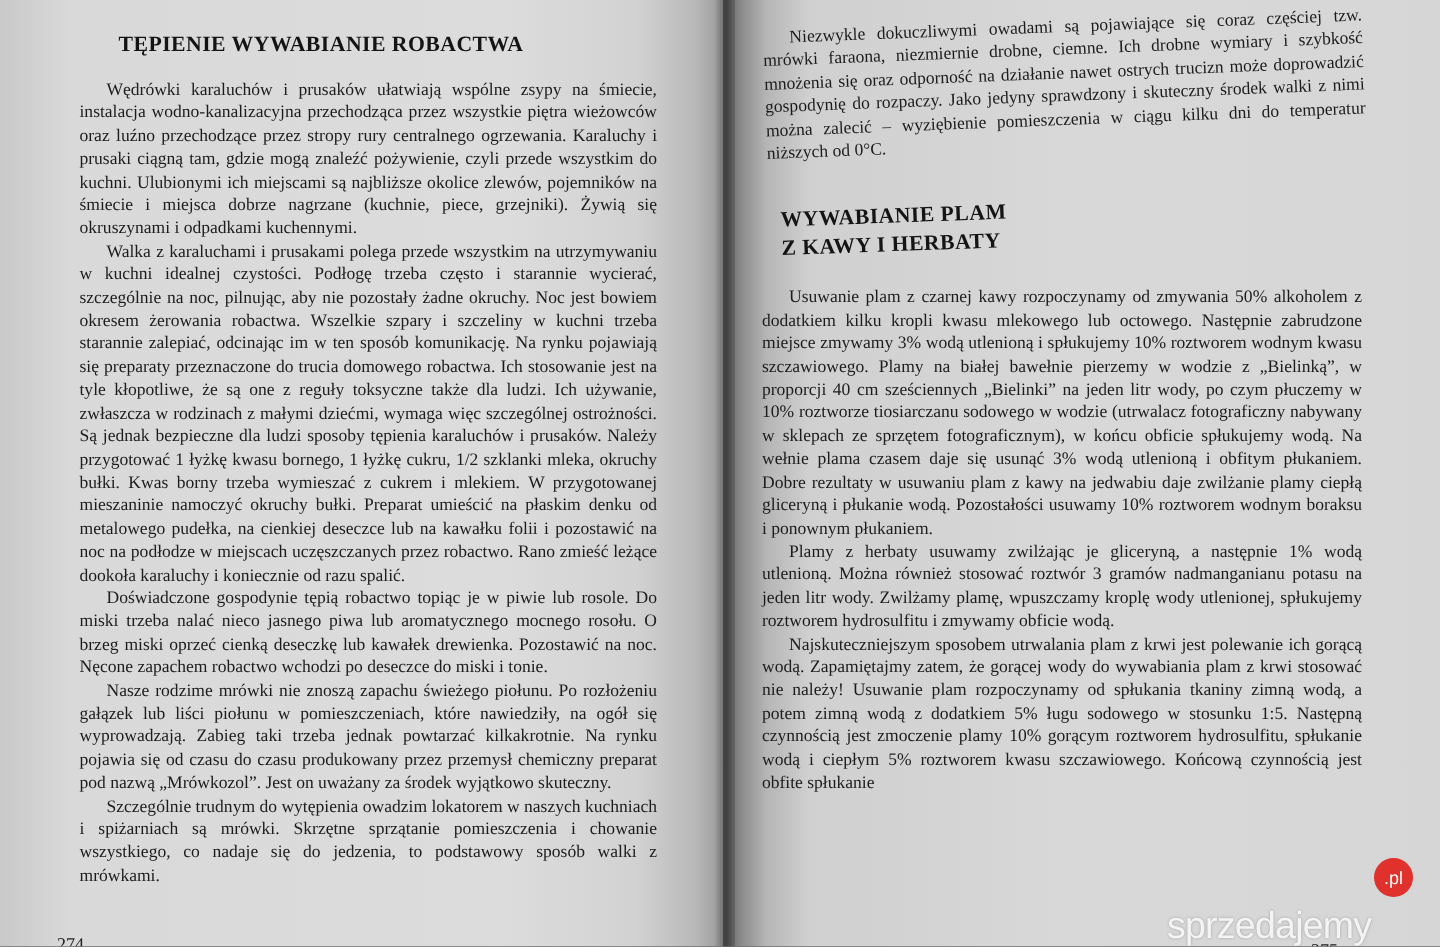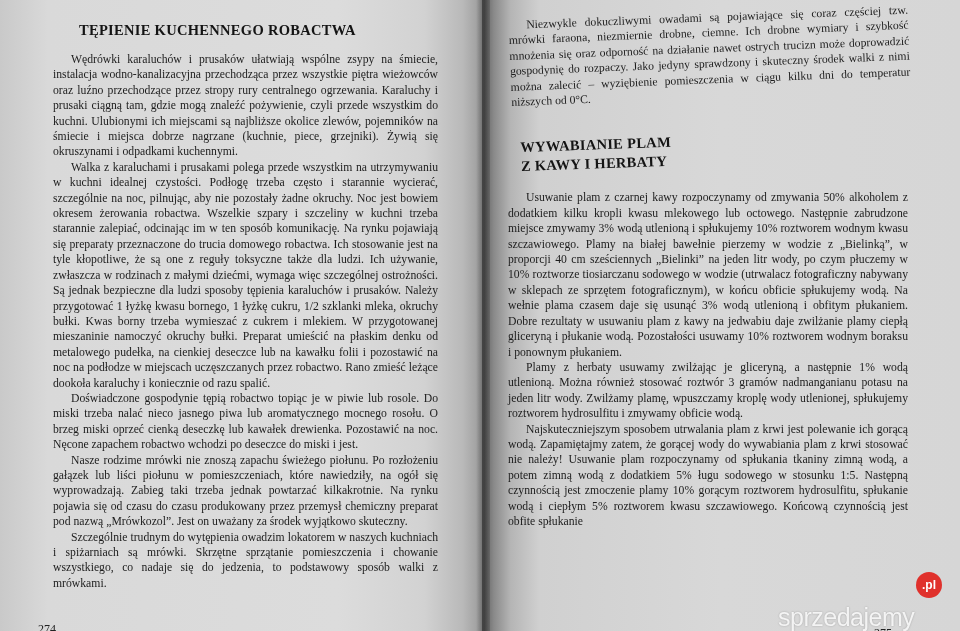--- a/index.html
+++ b/index.html
@@ -14,33 +14,33 @@
   h2{font-family:"Liberation Serif",serif;font-weight:bold;font-size:14.5px;letter-spacing:.3px;margin:0;color:#141414;}
   .title-left{margin:8px 0 13px 26px;}
   p{margin:0;font-size:11.7px;line-height:15.4px;text-align:justify;text-indent:18px;}
   .right-top{transform:rotate(-2.2deg);transform-origin:left top;margin-top:14px;}
   .h-coffee{margin:28px 0 14px 12px;line-height:19px;transform:rotate(-2deg);transform-origin:left top;}
   .h-blood{margin:42px 0 15px 12px;}
   .page-num{position:absolute;font-size:12px;color:#222;}
   .pn-left{left:38px;top:622px;}
   .pn-right{left:392px;top:626px;}
   .watermark{position:absolute;left:778px;top:584px;font-family:"Liberation Sans",sans-serif;font-weight:normal;font-size:25px;color:rgba(255,255,255,.85);letter-spacing:-.5px;text-shadow:0 0 2px rgba(0,0,0,.25);margin-top:19px;}
-  .wm-badge{position:absolute;left:916px;top:572px;width:26px;height:26px;border-radius:50%;background:#e0312c;color:#fff;font-family:"Liberation Sans",sans-serif;font-weight:bold;font-size:12px;line-height:26px;text-align:center;}
+  .wm-badge{position:absolute;left:916px;top:572px;width:26px;height:26px;border-radius:50%;background:#e0312c;color:#fff;font-family:"Liberation Sans",sans-serif;font-weight:normal;font-size:12px;line-height:26px;text-align:center;}
 </style>
 </head>
 <body>
 
 <div class="spread">
 
   <div class="page page-left">
     <div class="col-left">
-      <h2 class="title-left">TĘPIENIE KUCHENNEGO ROBACTWA</h2>
+      <h2 class="title-left">TĘPIENIE WYWABIANIE ROBACTWA</h2>
       <p>Wędrówki karaluchów i prusaków ułatwiają wspólne zsypy na śmiecie, instalacja wodno-kanalizacyjna przechodząca przez wszystkie piętra wieżowców oraz luźno przechodzące przez stropy rury centralnego ogrzewania. Karaluchy i prusaki ciągną tam, gdzie mogą znaleźć pożywienie, czyli przede wszystkim do kuchni. Ulubionymi ich miejscami są najbliższe okolice zlewów, pojemników na śmiecie i miejsca dobrze nagrzane (kuchnie, piece, grzejniki). Żywią się okruszynami i odpadkami kuchennymi.</p>
       <p>Walka z karaluchami i prusakami polega przede wszystkim na utrzymywaniu w kuchni idealnej czystości. Podłogę trzeba często i starannie wycierać, szczególnie na noc, pilnując, aby nie pozostały żadne okruchy. Noc jest bowiem okresem żerowania robactwa. Wszelkie szpary i szczeliny w kuchni trzeba starannie zalepiać, odcinając im w ten sposób komunikację. Na rynku pojawiają się preparaty przeznaczone do trucia domowego robactwa. Ich stosowanie jest na tyle kłopotliwe, że są one z reguły toksyczne także dla ludzi. Ich używanie, zwłaszcza w rodzinach z małymi dziećmi, wymaga więc szczególnej ostrożności. Są jednak bezpieczne dla ludzi sposoby tępienia karaluchów i prusaków. Należy przygotować 1 łyżkę kwasu bornego, 1 łyżkę cukru, 1/2 szklanki mleka, okruchy bułki. Kwas borny trzeba wymieszać z cukrem i mlekiem. W przygotowanej mieszaninie namoczyć okruchy bułki. Preparat umieścić na płaskim denku od metalowego pudełka, na cienkiej deseczce lub na kawałku folii i pozostawić na noc na podłodze w miejscach uczęszczanych przez robactwo. Rano zmieść leżące dookoła karaluchy i koniecznie od razu spalić.</p>
-      <p>Doświadczone gospodynie tępią robactwo topiąc je w piwie lub rosole. Do miski trzeba nalać nieco jasnego piwa lub aromatycznego mocnego rosołu. O brzeg miski oprzeć cienką deseczkę lub kawałek drewienka. Pozostawić na noc. Nęcone zapachem robactwo wchodzi po deseczce do miski i jest.</p>
+      <p>Doświadczone gospodynie tępią robactwo topiąc je w piwie lub rosole. Do miski trzeba nalać nieco jasnego piwa lub aromatycznego mocnego rosołu. O brzeg miski oprzeć cienką deseczkę lub kawałek drewienka. Pozostawić na noc. Nęcone zapachem robactwo wchodzi po deseczce do miski i tonie.</p>
       <p>Nasze rodzime mrówki nie znoszą zapachu świeżego piołunu. Po rozłożeniu gałązek lub liści piołunu w pomieszczeniach, które nawiedziły, na ogół się wyprowadzają. Zabieg taki trzeba jednak powtarzać kilkakrotnie. Na rynku pojawia się od czasu do czasu produkowany przez przemysł chemiczny preparat pod nazwą „Mrówkozol”. Jest on uważany za środek wyjątkowo skuteczny.</p>
       <p>Szczególnie trudnym do wytępienia owadzim lokatorem w naszych kuchniach i spiżarniach są mrówki. Skrzętne sprzątanie pomieszczenia i chowanie wszystkiego, co nadaje się do jedzenia, to podstawowy sposób walki z mrówkami.</p>
     </div>
     <div class="page-num pn-left">274</div>
   </div>
 
   <div class="page page-right">
     <div class="col-right">
       <div class="right-top">
         <p>Niezwykle dokuczliwymi owadami są pojawiające się coraz częściej tzw. mrówki faraona, niezmiernie drobne, ciemne. Ich drobne wymiary i szybkość mnożenia się oraz odporność na działanie nawet ostrych trucizn może doprowadzić gospodynię do rozpaczy. Jako jedyny sprawdzony i skuteczny środek walki z nimi można zalecić – wyziębienie pomieszczenia w ciągu kilku dni do temperatur niższych od 0°C.</p>

